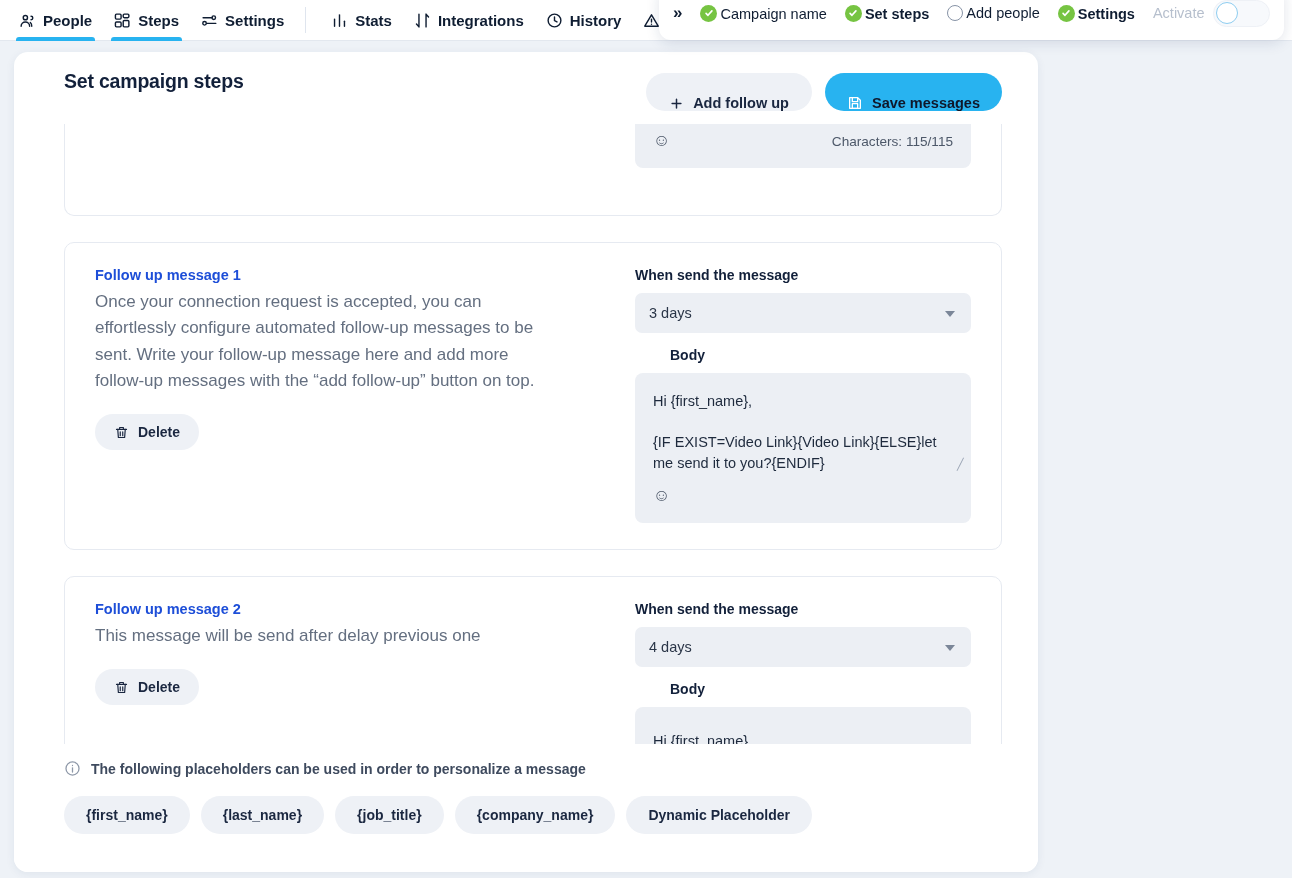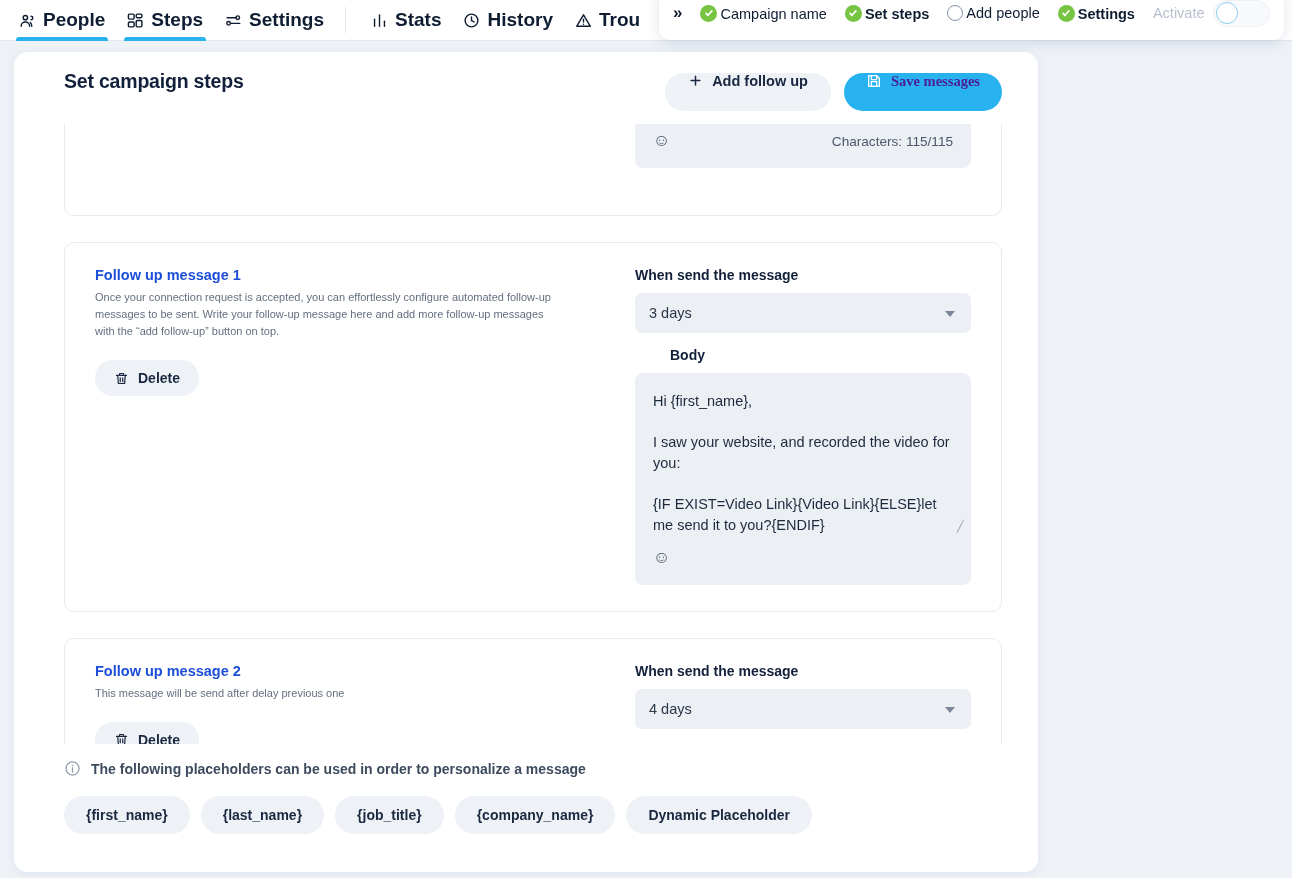--- a/index.html
+++ b/index.html
@@ -21,21 +21,21 @@
   .tabbar {
     position: absolute; top: 0; left: 0; width: 1292px; height: 41px;
     background: #ffffff;
     display: flex; align-items: center;
     padding-left: 8px;
     border-bottom: 1px solid #e3e8ef;
   }
   .tab {
     display: flex; align-items: center; gap: 7px;
     height: 41px; padding: 0 11px;
-    font-size: 19px; font-weight: bold; color: #0f1d32;
+    font-size: 15px; font-weight: bold; color: #0f1d32;
     position: relative; white-space: nowrap; cursor: pointer;
   }
   .tab.active::after {
     content: ""; position: absolute; left: 8px; right: 8px; bottom: 0;
     height: 4px; background: #28b3f0; border-radius: 3px 3px 0 0;
   }
   .tab-divider {
     width: 1px; height: 26px; background: #dfe5ee; margin: 0 14px 0 10px;
   }
   .ico { display: inline-flex; align-items: center; justify-content: center; }
@@ -96,47 +96,47 @@
     padding: 18px 36px 0 50px;
   }
   .page-title { font-size: 19.5px; font-weight: bold; color: #12203a; letter-spacing: -.2px; }
   .page-sub { font-size: 13px; color: #646f80; margin-top: 6px; }
   .page-sub a { color: #3a49f0; font-weight: bold; text-decoration: none; }
   .head-actions {
     position: absolute; right: 36px; top: 21px;
     display: flex; align-items: center; gap: 13px;
   }
   .btn {
-    display: inline-flex; align-items: flex-start; gap: 9px;
+    display: inline-flex; align-items: flex-end; gap: 9px;
     height: 38px; border-radius: 19px; border: none;
     font-size: 14.5px; font-weight: bold; cursor: pointer;
     font-family: "Liberation Sans", sans-serif;
   }
   .btn-ghost { background: #eef1f6; color: #1a2740; padding: 0 23px; }
-  .btn-primary { background: #28b3f0; color: #4c1d95; padding: 0 22px; font-family: Liberation Serif, serif; }
+  .btn-primary { background: #28b3f0; color: #0f172a; padding: 0 22px; }
 
   
   .scroll-area {
     position: absolute; left: 0; right: 0; top: 72px;
     height: 660px; overflow: hidden;
     padding: 0 36px 0 50px;
   }
 
   .msg-card {
     border: 1px solid #e6eaf1; border-radius: 10px;
     background: #ffffff;
     padding: 24px 30px 26px 30px;
     display: flex; gap: 20px;
     margin-bottom: 26px;
   }
   .col-left { width: 520px; flex: none; }
   .col-right { flex: 1; }
 
   .msg-title { font-size: 14.5px; font-weight: bold; color: #1d4ed8; }
-  .msg-desc { font-size: 11px; color: #646f80; line-height: 1.55; margin-top: 6px; max-width: 460px; }
+  .msg-desc { font-size: 17px; color: #646f80; line-height: 1.55; margin-top: 6px; max-width: 460px; }
 
   .btn-delete {
     display: inline-flex; align-items: center; gap: 9px;
     height: 36px; padding: 0 19px; border-radius: 18px;
     background: #eef1f6; border: none; cursor: pointer;
     font-size: 14px; font-weight: bold; color: #1a2740;
     margin-top: 20px; font-family: "Liberation Sans", sans-serif;
   }
 
   .field-label { font-size: 14px; font-weight: bold; color: #12203a; }
@@ -248,20 +248,28 @@
     <span class="ico">
       <svg width="17" height="17" viewBox="0 0 24 24" fill="none" stroke="#0f1d32" stroke-width="2" stroke-linecap="round">
         <path d="M5 20V10"></path>
           <path d="M12 20V4"></path>
           <path d="M19 20v-7"></path>
       </svg>
     </span>
     <span>Stats</span>
   </div>
 
+  <div class="tab">
+    <span class="ico">
+      <svg width="17" height="17" viewBox="0 0 24 24" fill="none" stroke="#0f1d32" stroke-width="2" stroke-linecap="round" stroke-linejoin="round">
+        <path d="M7 3v18M7 21l-3.5-4M17 21V3M17 3l3.5 4"></path>
+      </svg>
+    </span>
+    <span>Integrations</span>
+  </div>
 
   <div class="tab">
     <span class="ico">
       <svg width="17" height="17" viewBox="0 0 24 24" fill="none" stroke="#0f1d32" stroke-width="2" stroke-linecap="round">
         <circle cx="12" cy="12" r="9"></circle>
           <path d="M12 7v5l3.5 2"></path>
       </svg>
     </span>
     <span>History</span>
   </div>
@@ -379,21 +387,20 @@
 
       <div class="col-right">
         <div class="field-label">When send the message</div>
         <div class="select">
           <span>3 days</span>
           <span class="caret"></span>
         </div>
         <div class="field-label body-label">Body</div>
         <div class="body-box">
           <p>Hi {first_name},</p>
-          <p>I saw your website, and recorded the video for you:</p>
           <p>{IF EXIST=Video Link}{Video Link}{ELSE}let me send it to you?{ENDIF}</p>
           <span class="emoji-btn" style="font-size:17px;color:#4d5869;">☺</span>
           <span class="resize-grip">╱</span>
         </div>
       </div>
     </div>
 
     <div class="msg-card partial-bottom">
       <div class="col-left">
         <div class="msg-title">Follow up message 2</div>

